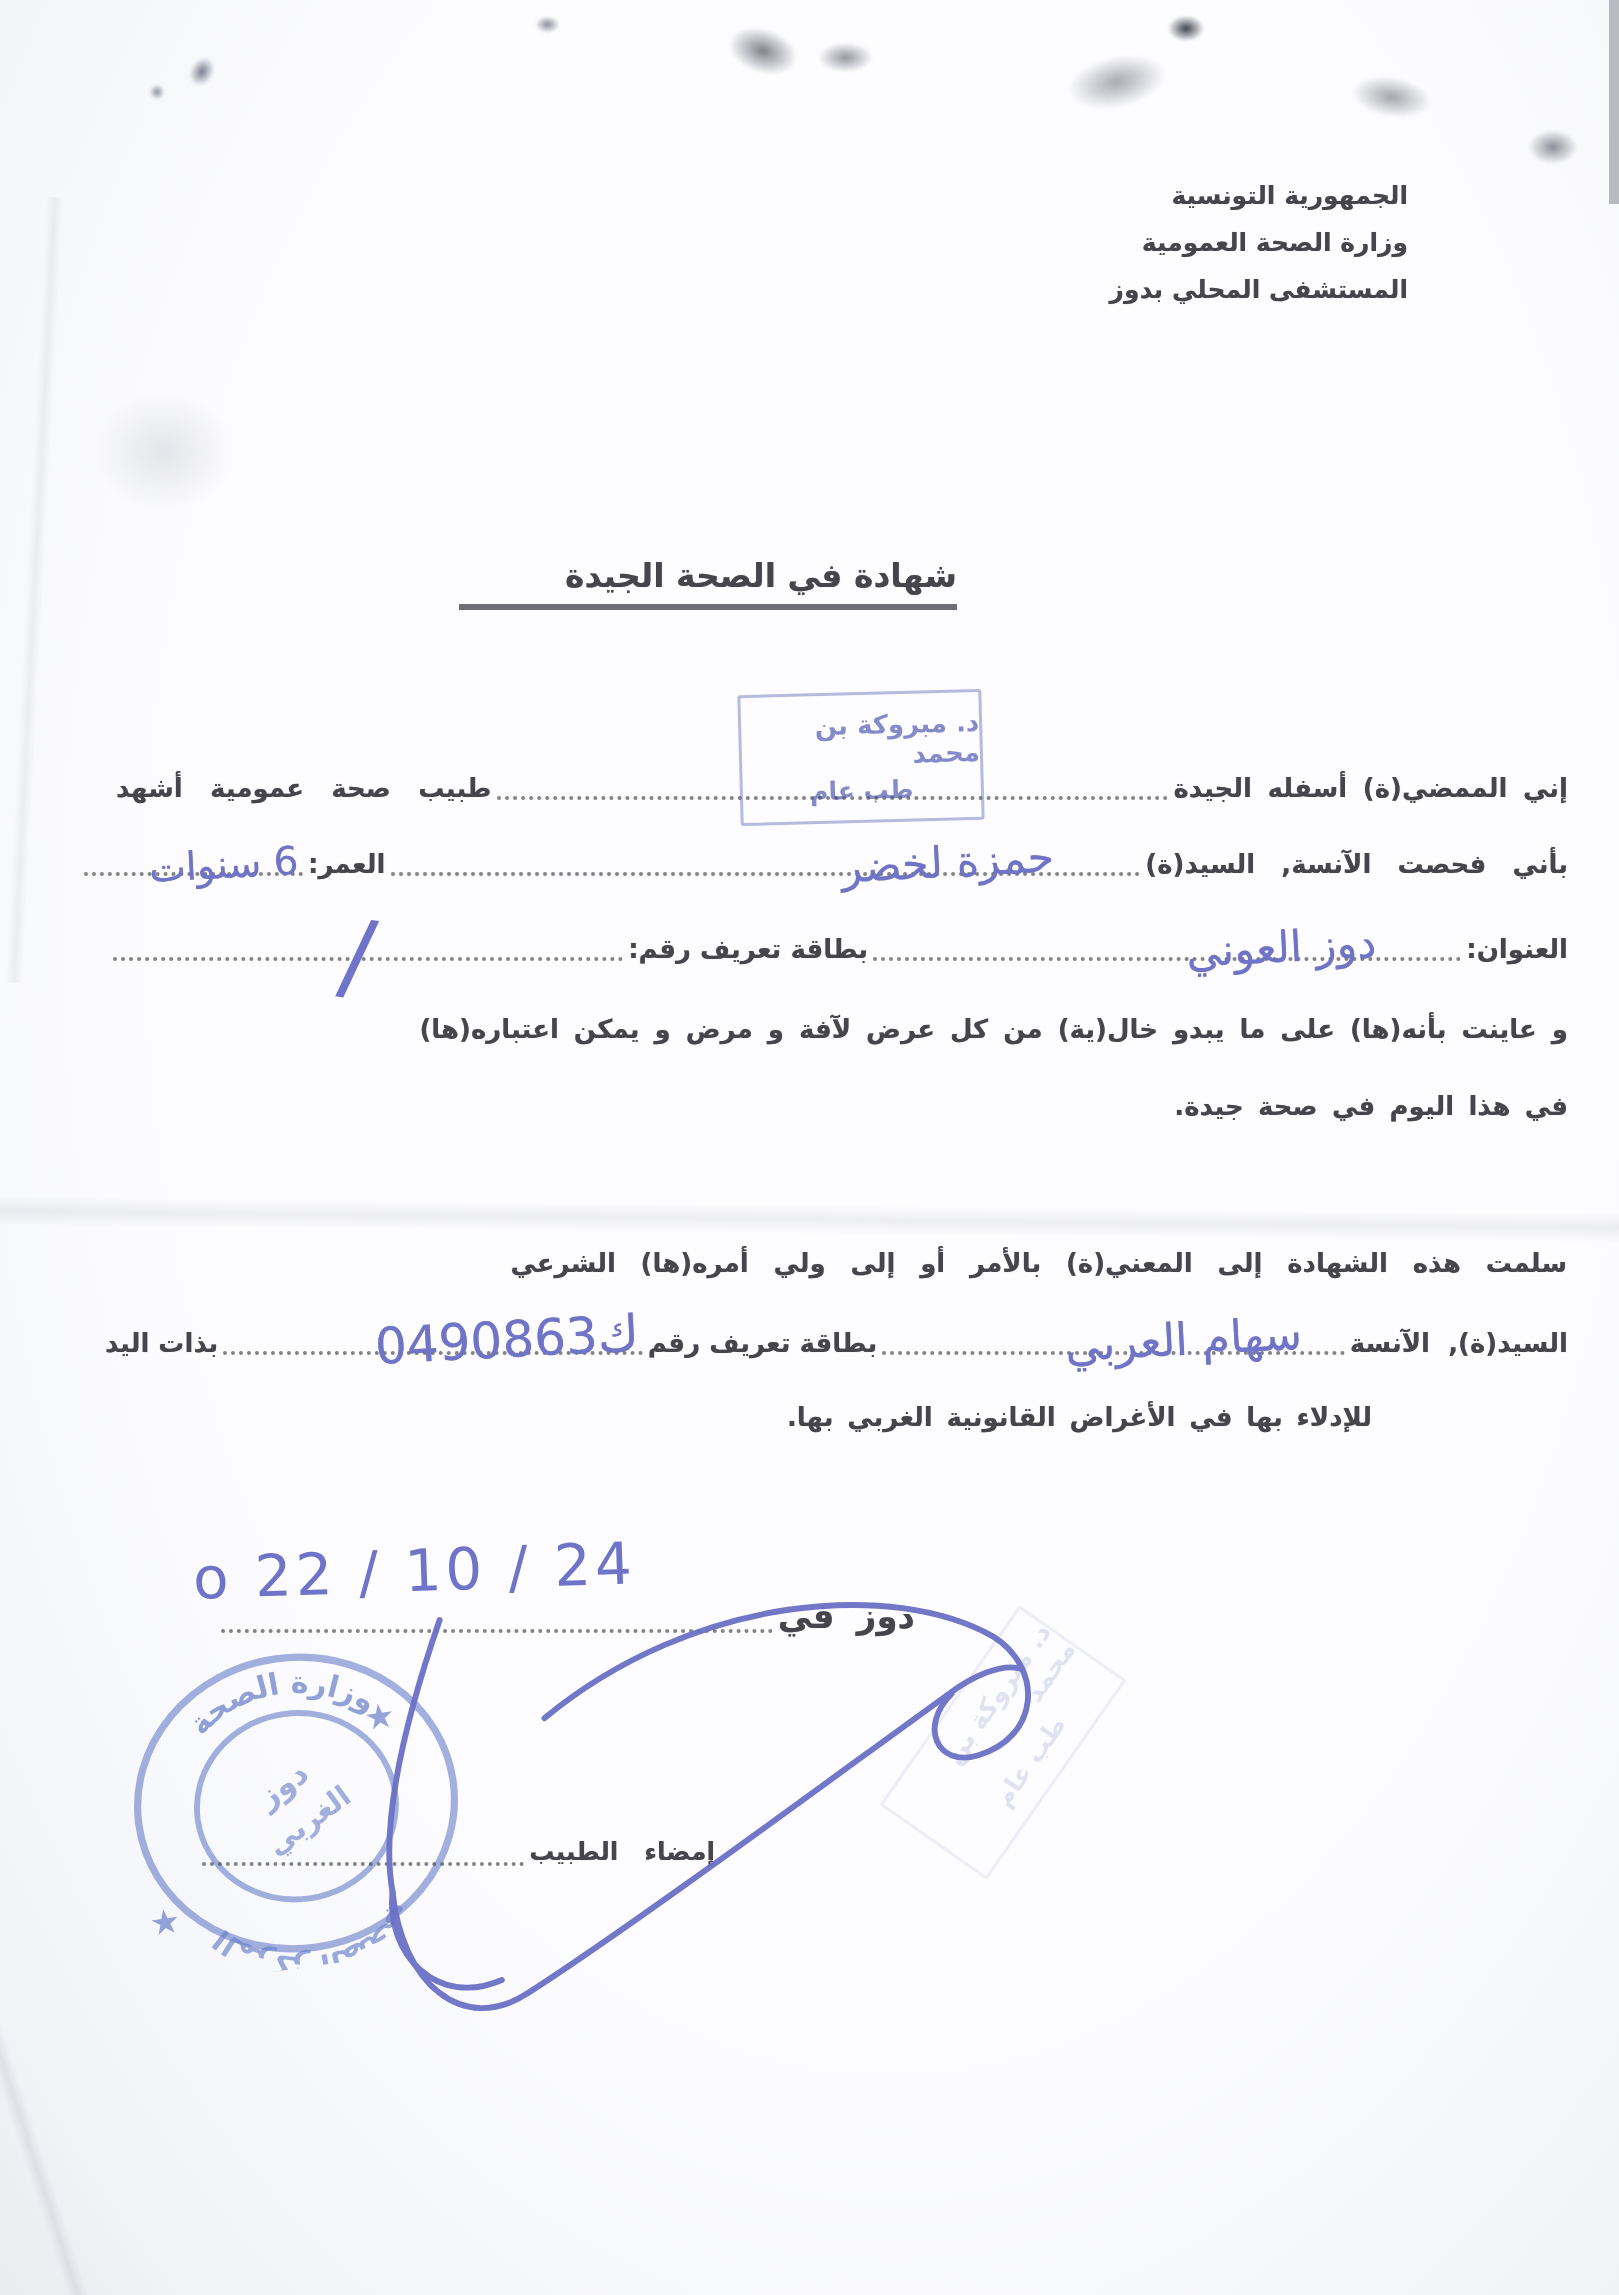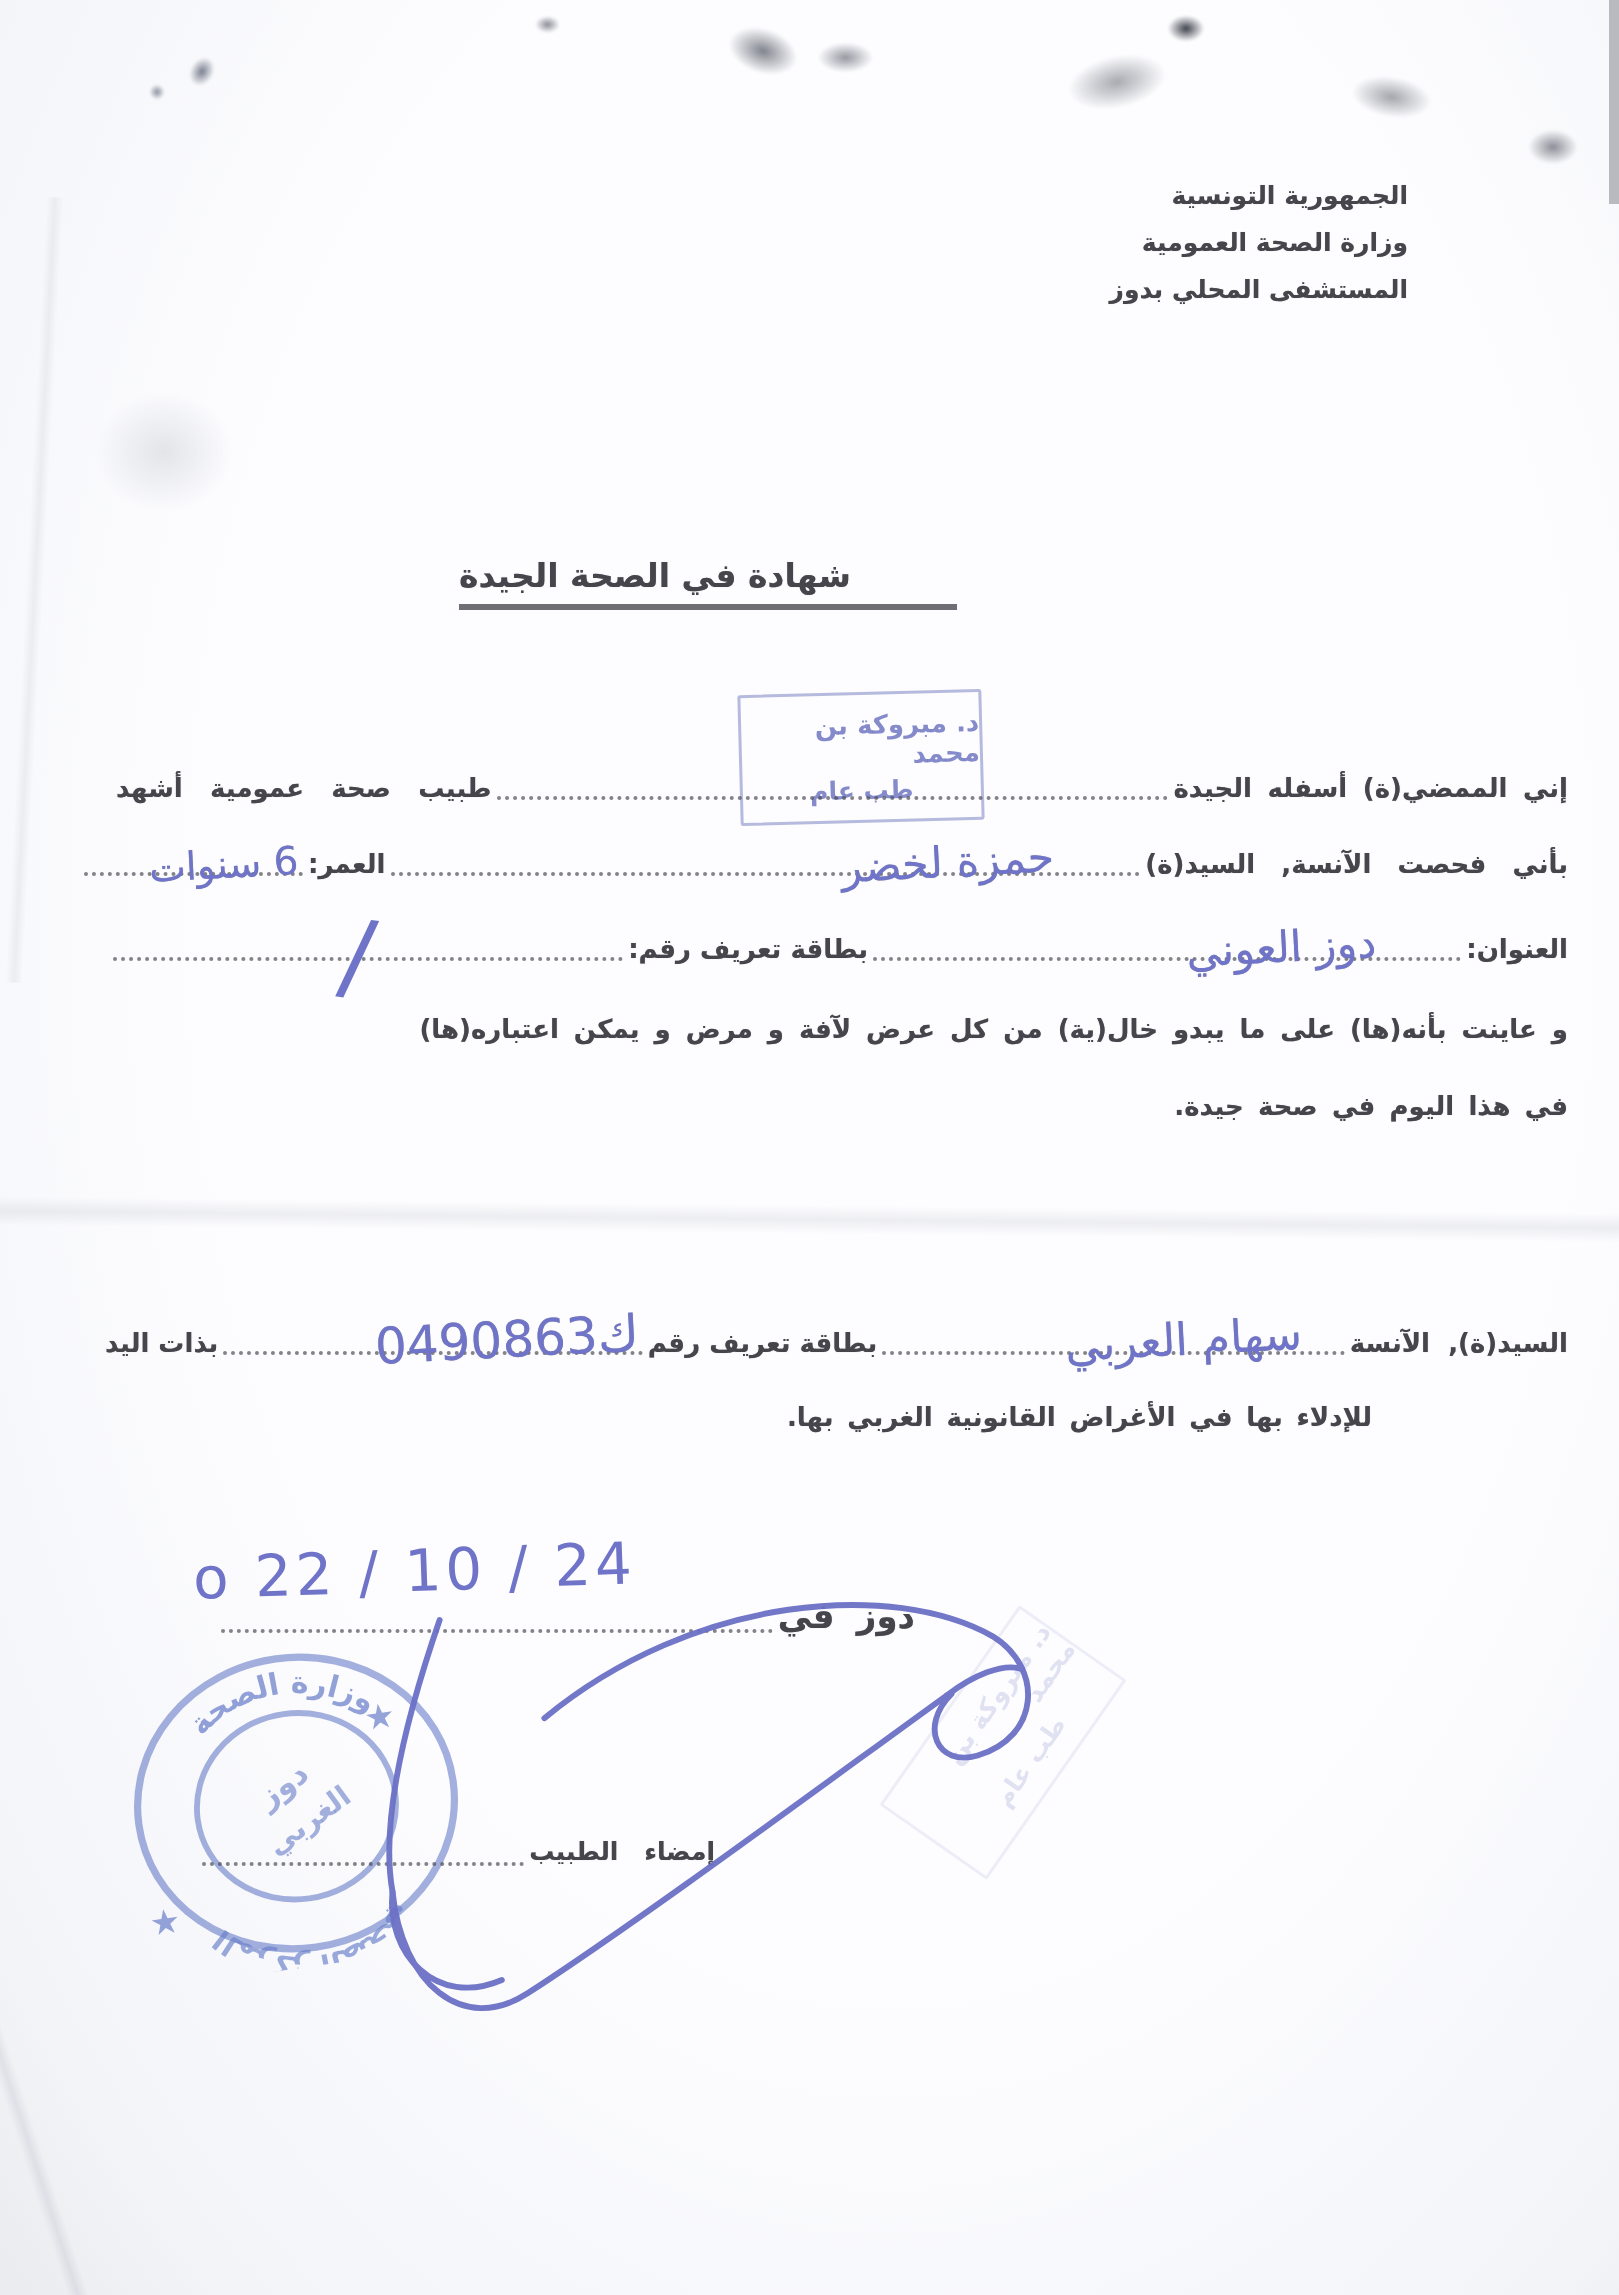--- a/index.html
+++ b/index.html
@@ -11,21 +11,21 @@
   
   .print{color:#45454b;font-weight:700;text-shadow:0 0 0.7px rgba(70,70,80,.55);}
   .row{position:absolute;display:flex;direction:rtl;align-items:flex-end;font-size:26px;}
   .dots-wrap{position:relative;flex:1;height:35px;min-width:39px;}
   .dots{position:absolute;left:5.2px;right:5.2px;bottom:2.6px;border-bottom:4.6px dotted rgba(72,72,80,.68);}
   .hw{color:#6f74c9;font-weight:400;white-space:nowrap;}
   .hw.over{position:absolute;bottom:-7.9px;right:8%;font-size:41px;transform:rotate(-3deg);}
   
   .gov-header{position:absolute;top:172px;right:211px;text-align:right;font-size:25px;line-height:47px;}
   
-  .title{position:absolute;top:556px;left:459px;width:498px;text-align:left;font-size:33px;
+  .title{position:absolute;top:556px;left:459px;width:498px;text-align:right;font-size:33px;
          letter-spacing:1.3px;padding-bottom:9.2px;border-bottom:6.6px solid rgba(78,78,86,.82);}
   
   .rect-stamp{position:absolute;box-sizing:border-box;width:244px;height:131px;
     border:3.9px solid rgba(112,120,190,.5);border-radius:2.6px;
     display:flex;flex-direction:column;justify-content:center;align-items:center;gap:6.6px;
     color:rgba(106,114,190,.82);font-weight:700;}
   .rect-stamp .l1{font-size:26px;}
   .rect-stamp .l2{font-size:25px;}
   .stamp-top{left:739px;top:692px;transform:rotate(-1.5deg);}
   .stamp-faint{left:881px;top:1677px;transform:rotate(-55deg);opacity:.23;}
@@ -111,20 +111,23 @@
   <div class="hw hw-slash">/</div>
 
   <div class="row print" style="top:1014px;right:51px;left:108px;justify-content:space-between;">
     <span style="word-spacing:5.9px;margin-left:24px;">و عاينت بأنه(ها) على ما يبدو خال(ية) من كل عرض لآفة و مرض و يمكن اعتباره(ها)</span>
   </div>
 
   <div class="row print" style="top:1091px;right:51px;left:108px;">
     <span style="word-spacing:5.2px;">في هذا اليوم في صحة جيدة.</span>
   </div>
 
+  <div class="row print" style="top:1248px;right:52px;left:147px;">
+    <span style="word-spacing:15.7px;">سلمت هذه الشهادة إلى المعني(ة) بالأمر أو إلى ولي أمره(ها) الشرعي</span>
+  </div>
 
   <div class="row print" style="top:1323px;right:51px;left:105px;">
     <span style="word-spacing:9.2px;">السيد(ة), الآنسة</span>
     <span class="dots-wrap" style="flex:1.1;">
       <span class="dots"></span>
       <span class="hw over" style="font-size:45px;right:10%;">سهام العربي</span>
     </span>
     <span>بطاقة تعريف رقم</span>
     <span class="dots-wrap">
       <span class="dots"></span>

